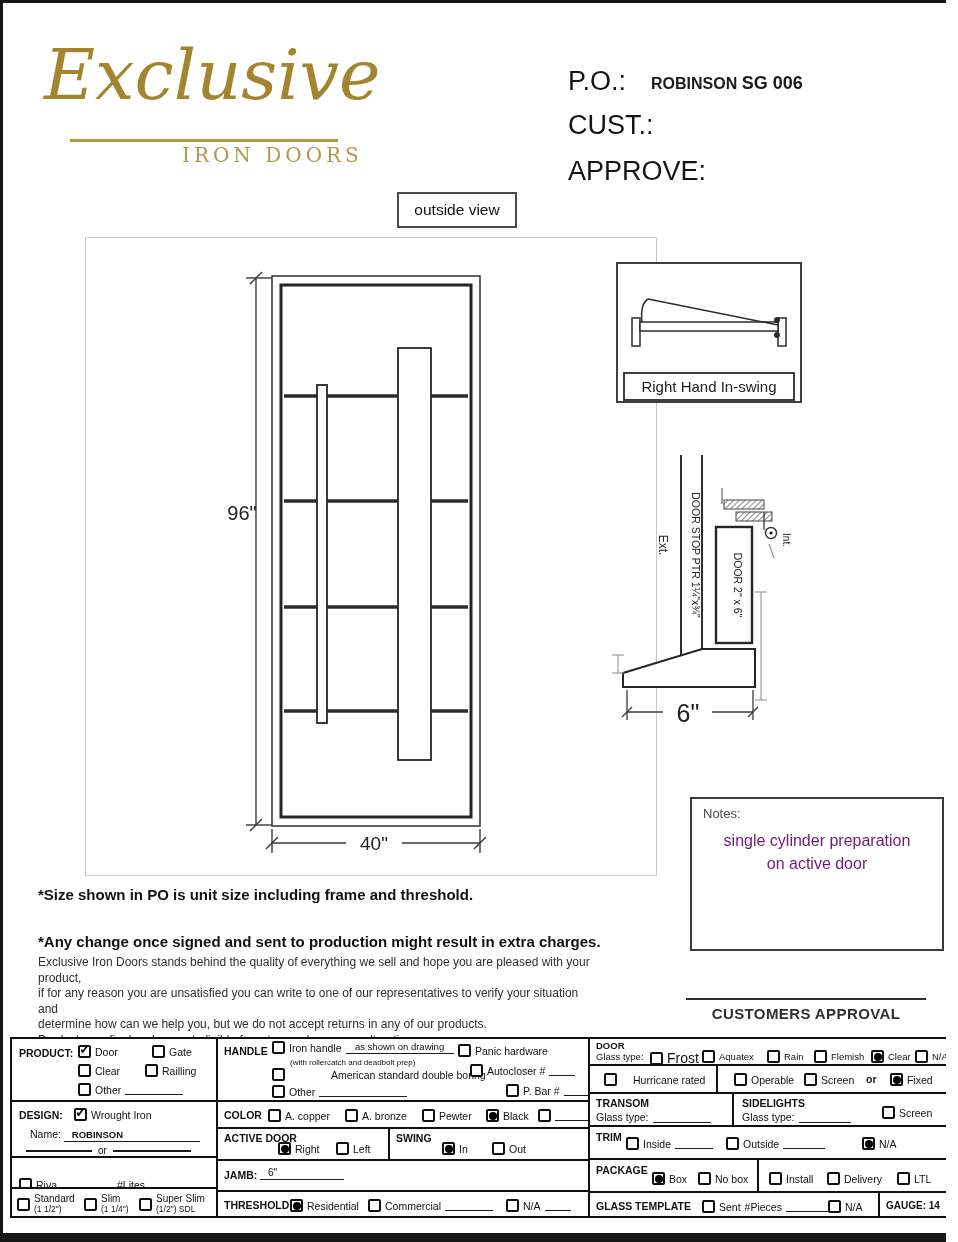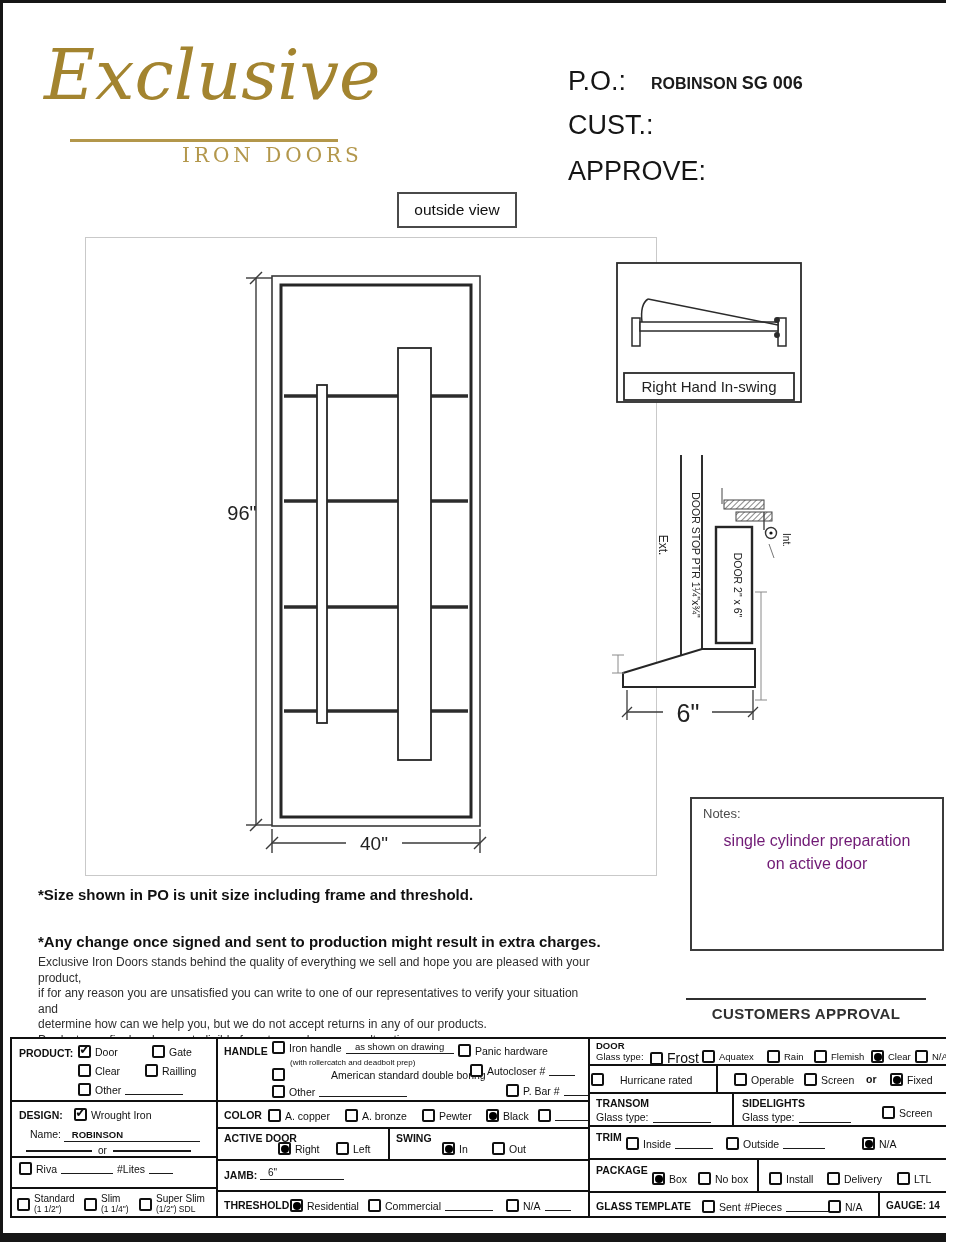--- a/index.html
+++ b/index.html
@@ -244,21 +244,21 @@
       </span>
     <span class="namerow" style="left:18px;top:26px;"><span>Name:</span> <span class="nameval">ROBINSON</span></span>
     <div class="ordiv" style="left:14px;top:43px;">
         <span class="ln" style="width:66px;"></span>
         <span>or</span>
         <span class="ln" style="width:78px;"></span>
       </div>
   </div>
 
   <div class="fbox" style="left:10px;top:1156px;width:208px;height:33px;">
-    <span class="item" style="left:7px;top:4px;">
+    <span class="item" style="left:7px;top:20px;">
         <span class="cbx"></span>
         <span>Riva</span>
         <span class="blank" style="width:52px;"></span>
         <span>#Lites</span>
         <span class="blank" style="width:24px;"></span>
       </span>
   </div>
 
   <div class="fbox" style="left:10px;top:1187px;width:208px;height:31px;">
     <span class="item" style="left:5px;top:5px;">
@@ -418,21 +418,21 @@
         <span class="cbx dot"></span>
         <span>Clear</span>
       </span>
     <span class="item" style="left:325px;top:11px;font-size:9.5px;">
         <span class="cbx"></span>
         <span>N/A</span>
       </span>
   </div>
 
   <div class="fbox" style="left:588px;top:1064px;width:130px;height:30px;">
-    <span class="item" style="left:1px;top:7px;gap:16px;">
+    <span class="item" style="left:14px;top:7px;gap:16px;">
         <span class="cbx"></span>
         <span>Hurricane rated</span>
       </span>
   </div>
   <div class="fbox" style="left:716px;top:1064px;width:232px;height:30px;">
     <span class="item" style="left:16px;top:7px;">
         <span class="cbx"></span>
         <span>Operable</span>
       </span>
     <span class="item" style="left:86px;top:7px;">

